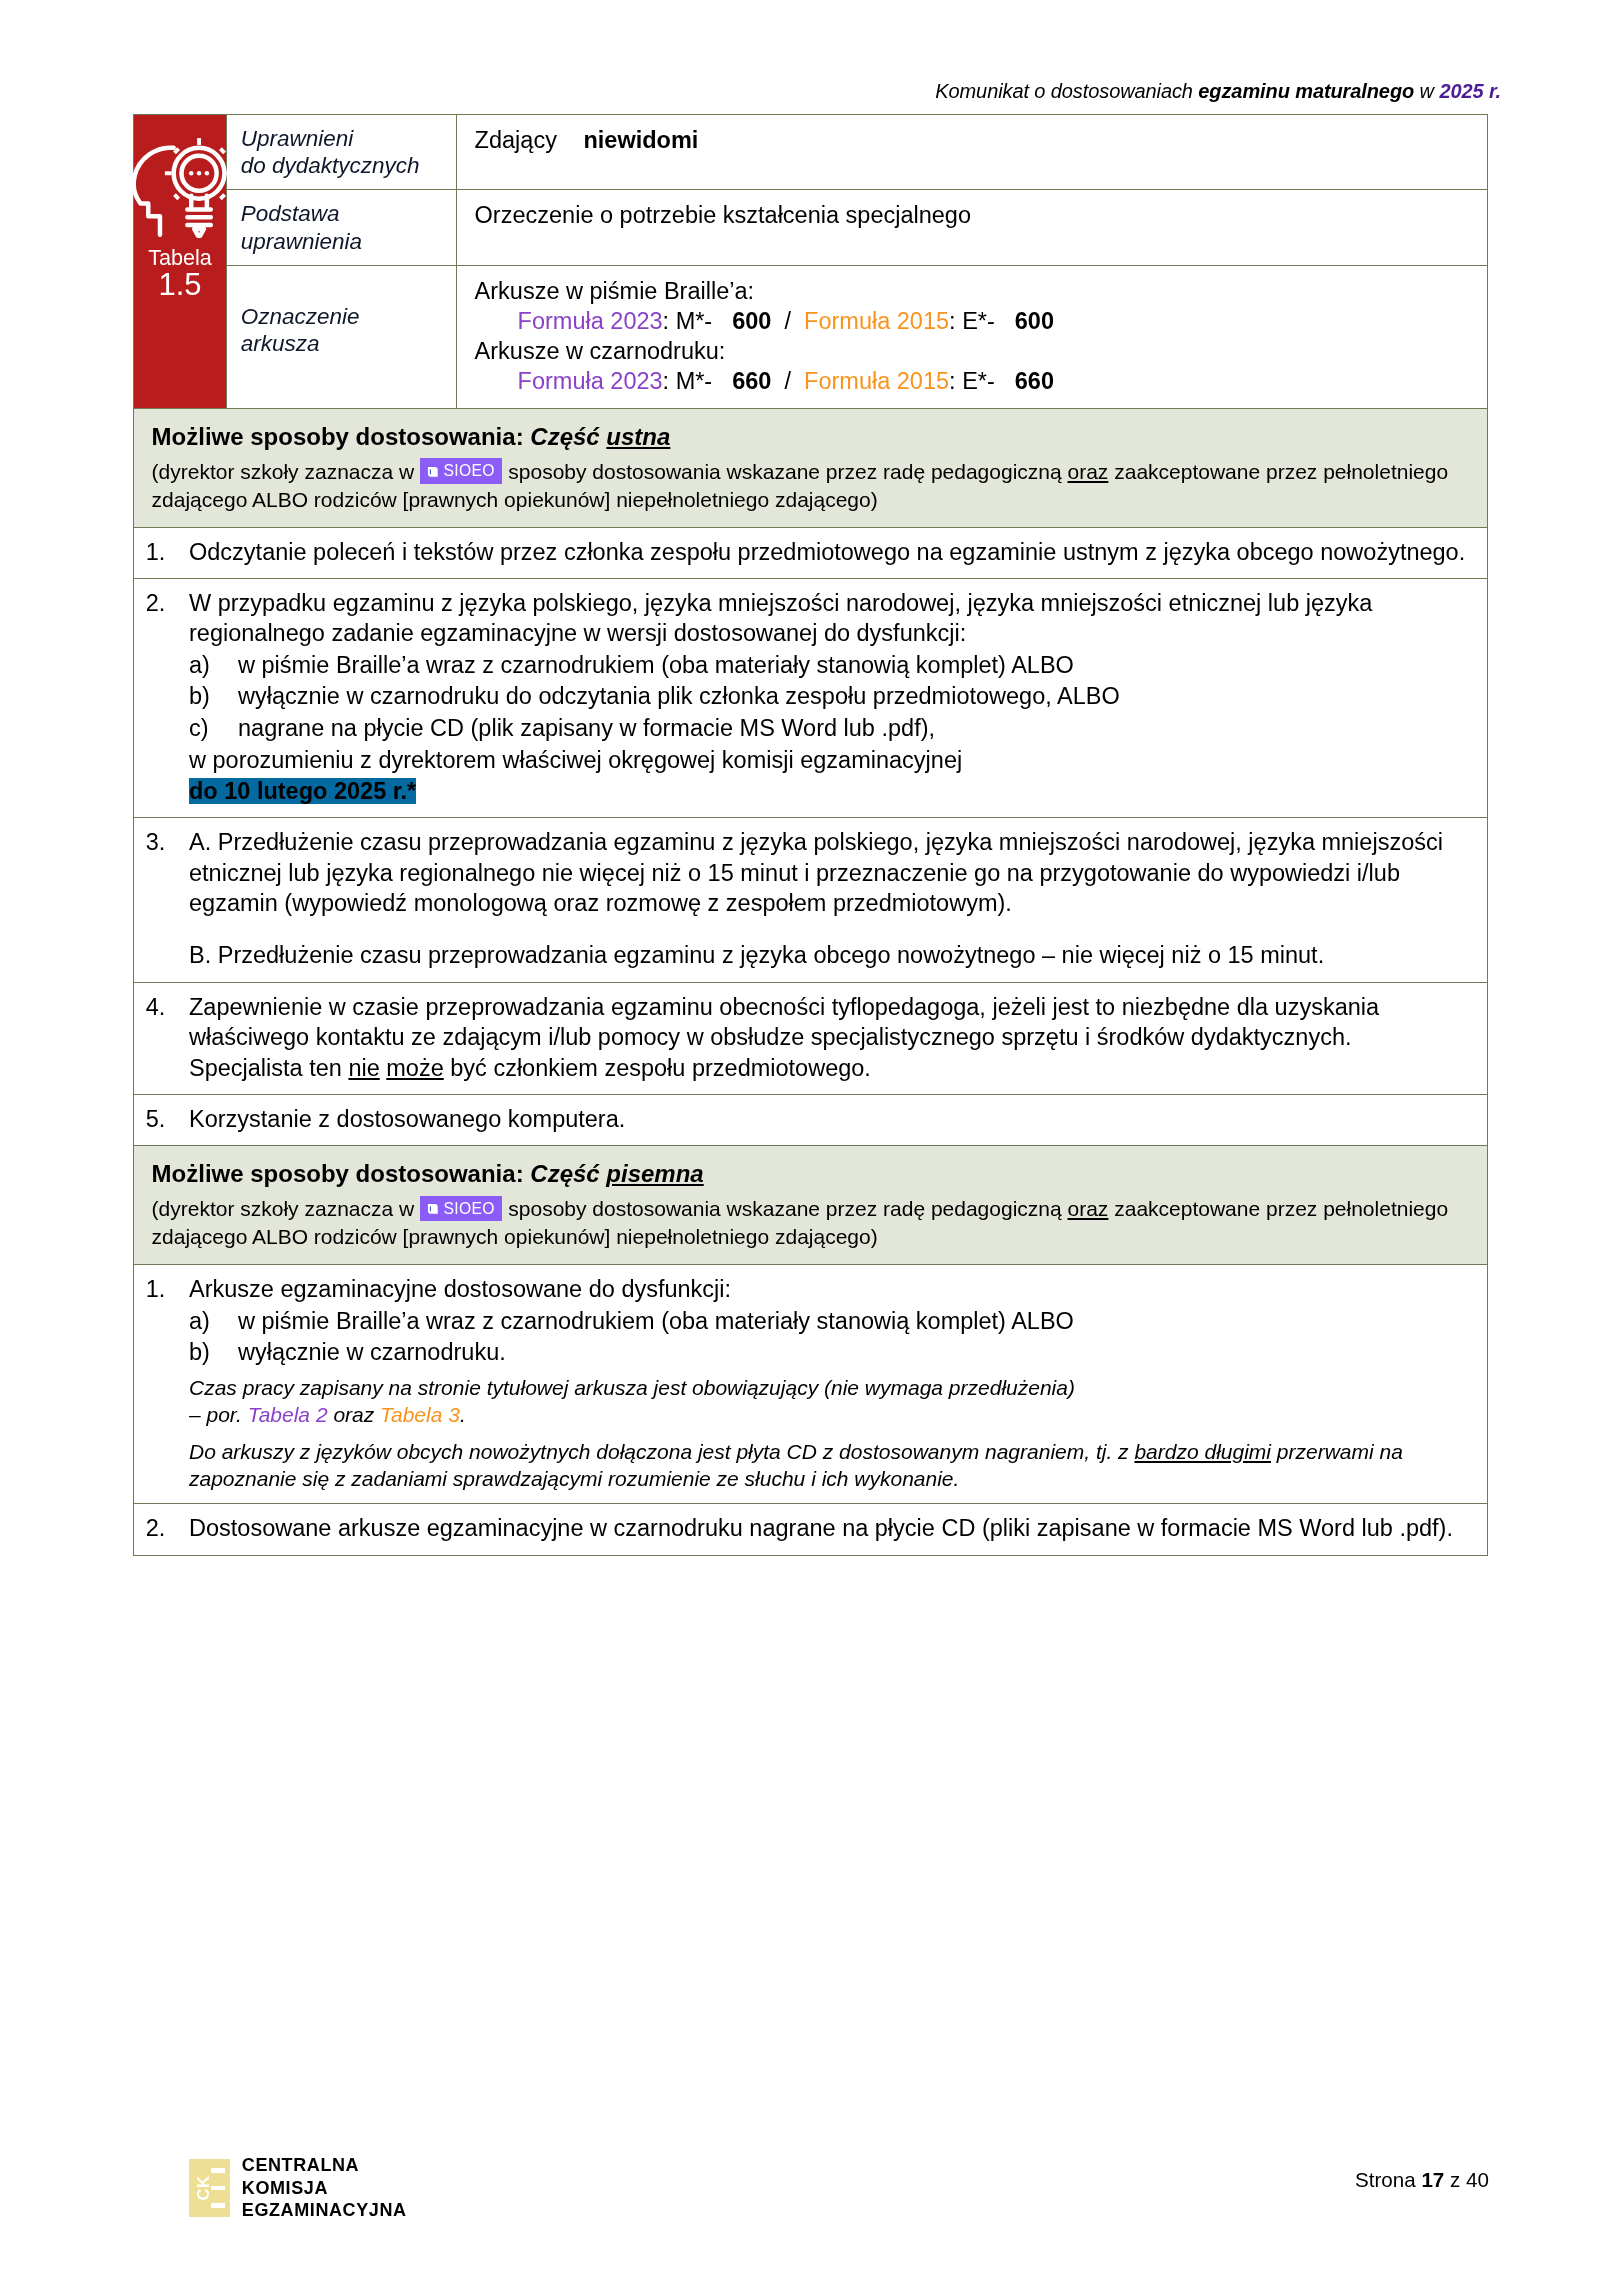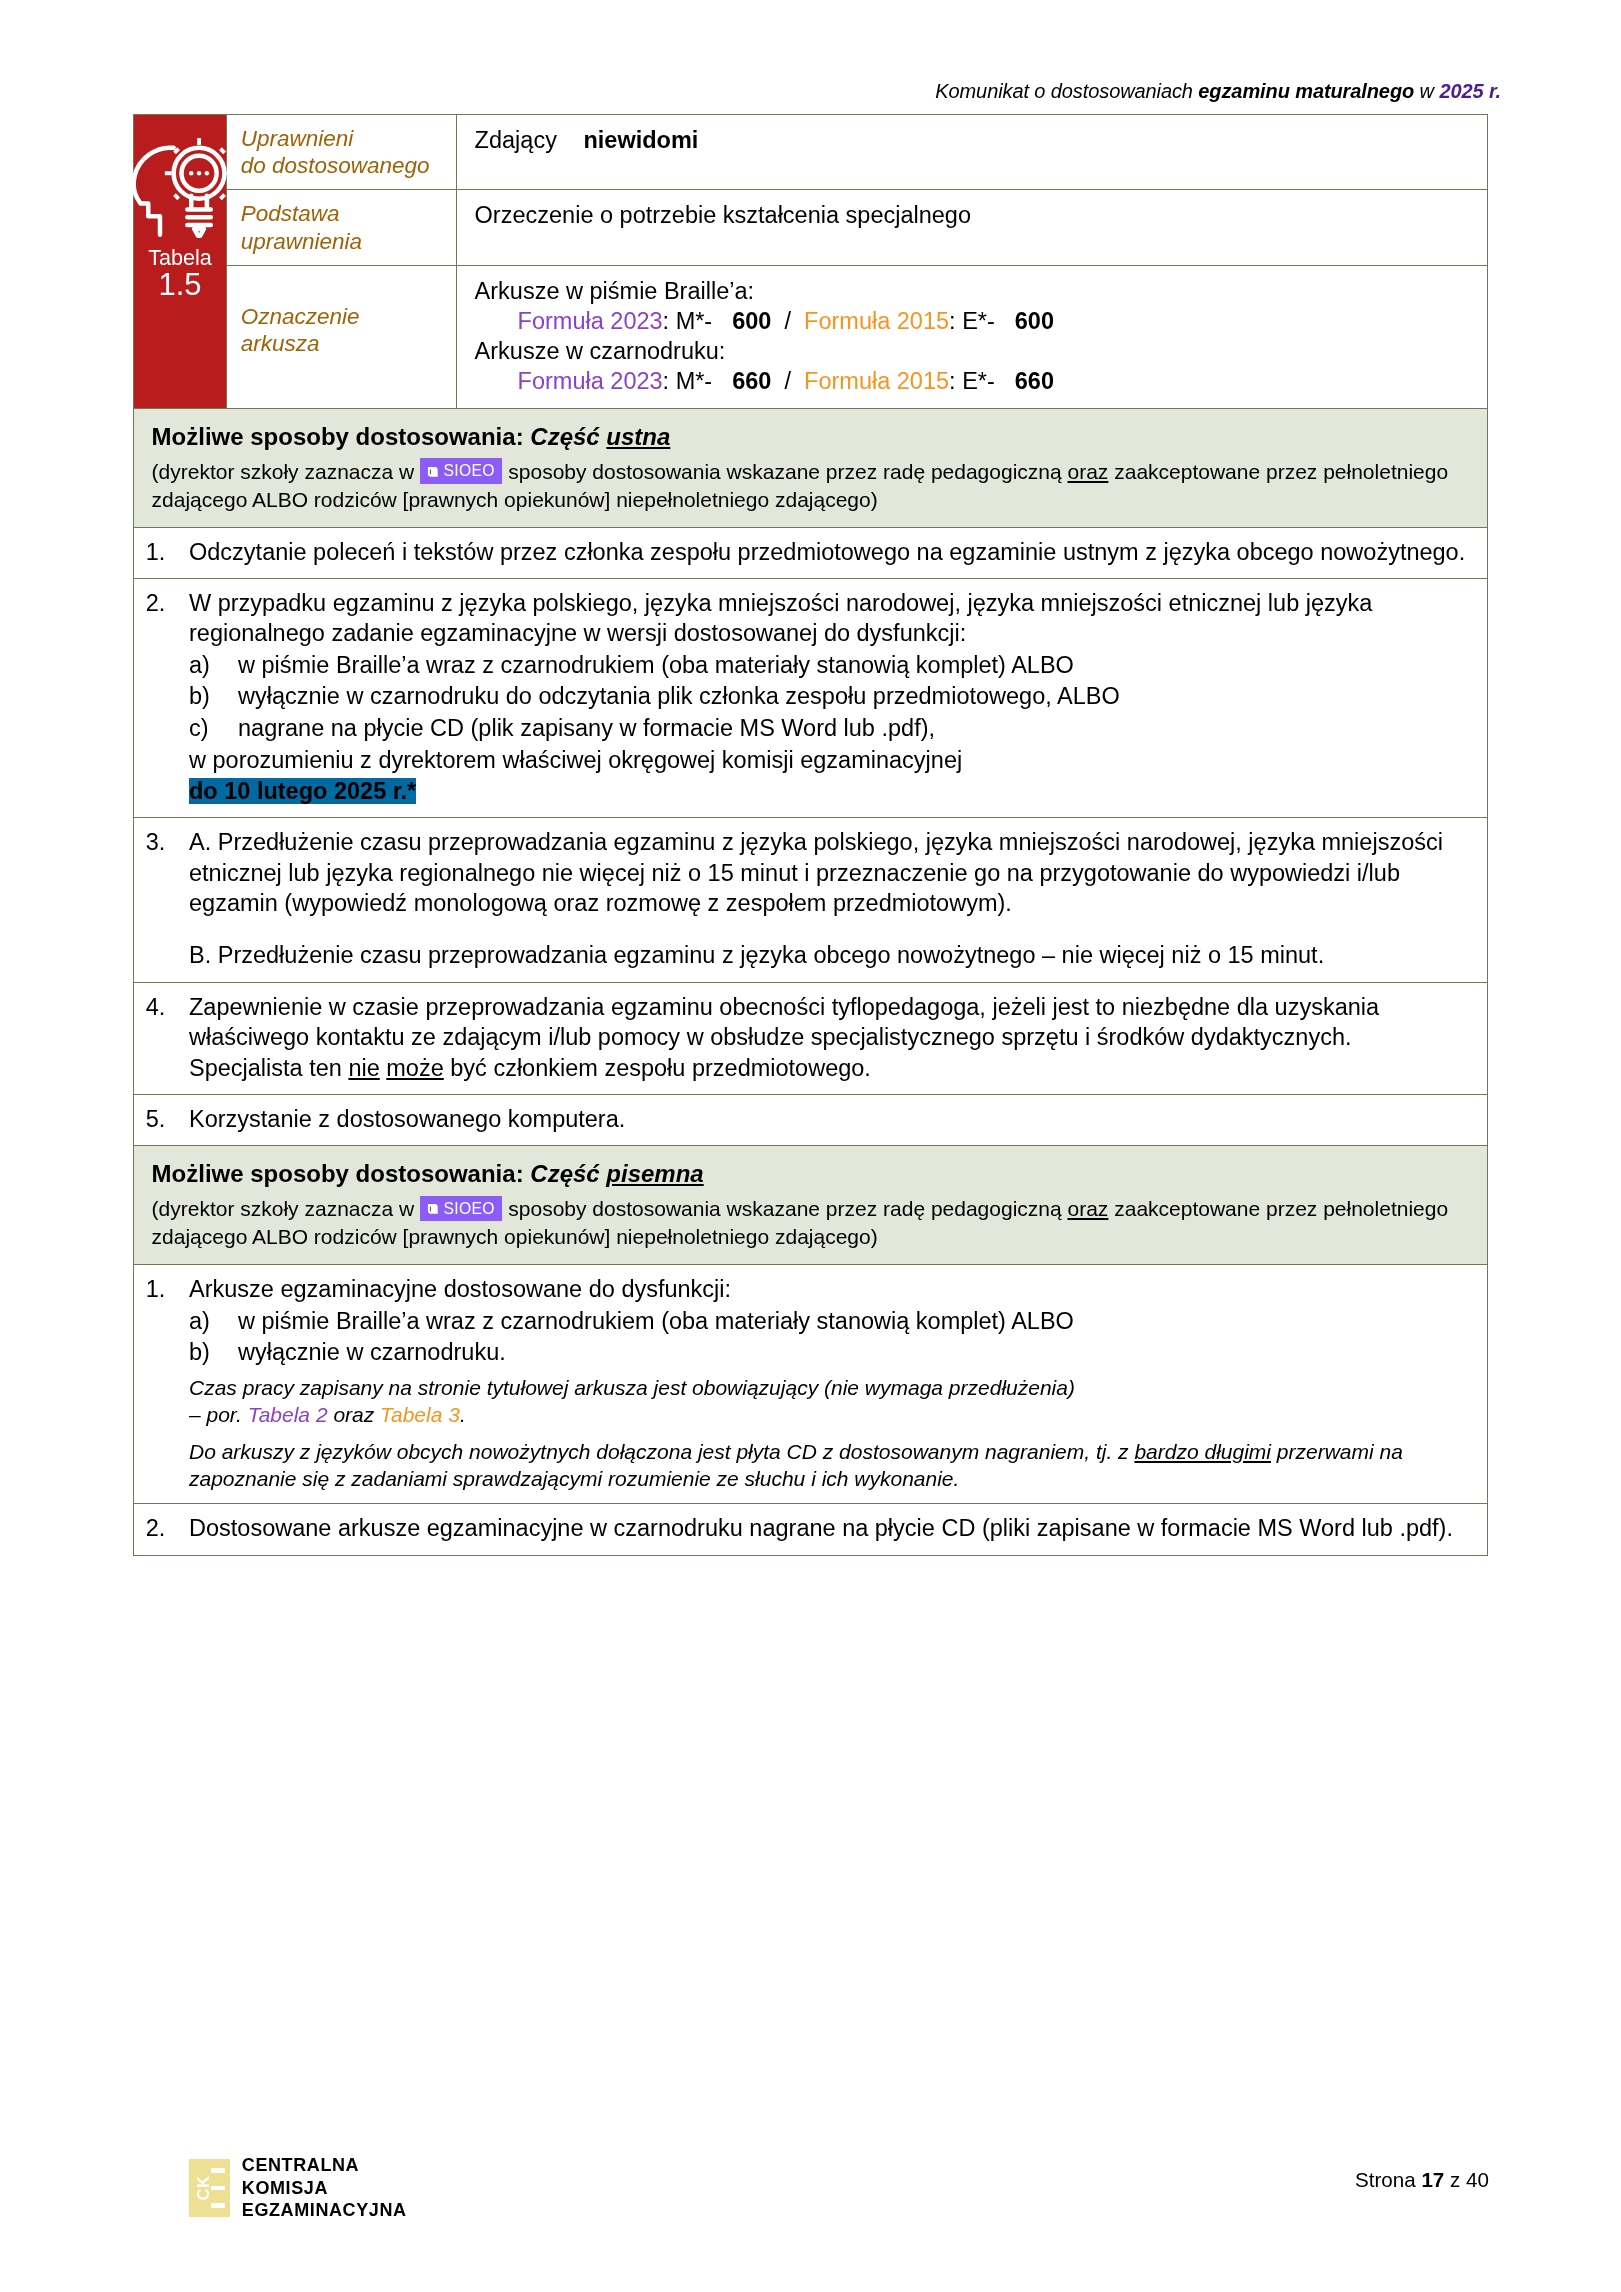--- a/index.html
+++ b/index.html
@@ -84,21 +84,21 @@
     font-size: 31px;
     font-weight: normal;
     line-height: 1.05;
   }
 
   
   .lbl-cell {
     width: 230px;
     padding: 9.8px 11.8px 9.8px 13.7px !important;
     font-style: italic;
-    color: #a16207;
+    color: #0f172a;
     font-size: 22.5px;
     line-height: 1.22;
   }
   .val-cell {
     padding: 9.8px 15.7px 11.8px 17.6px !important;
     font-size: 23.5px;
     line-height: 1.28;
   }
   .val-cell b { font-weight: bold; margin-left: 20px; }
 
@@ -261,21 +261,21 @@
               <rect x="58" y="71" width="6" height="4" transform="rotate(45 61 73)"></rect>
               <rect x="105" y="71" width="6" height="4" transform="rotate(-45 108 73)"></rect>
             </g>
           </svg>
           <div class="badge-label">Tabela</div>
           <div class="badge-num">1.5</div>
         </div>
       </td>
       <td class="lbl-cell">
         <div>Uprawnieni</div>
-        <div>do dostosowanego</div>
+        <div>do dydaktycznych</div>
       </td>
       <td class="val-cell">
         <span>Zdający </span><b>niewidomi</b>
       </td>
     </tr>
 
     <tr>
       <td class="lbl-cell">
         <div>Podstawa</div>
         <div>uprawnienia</div>

